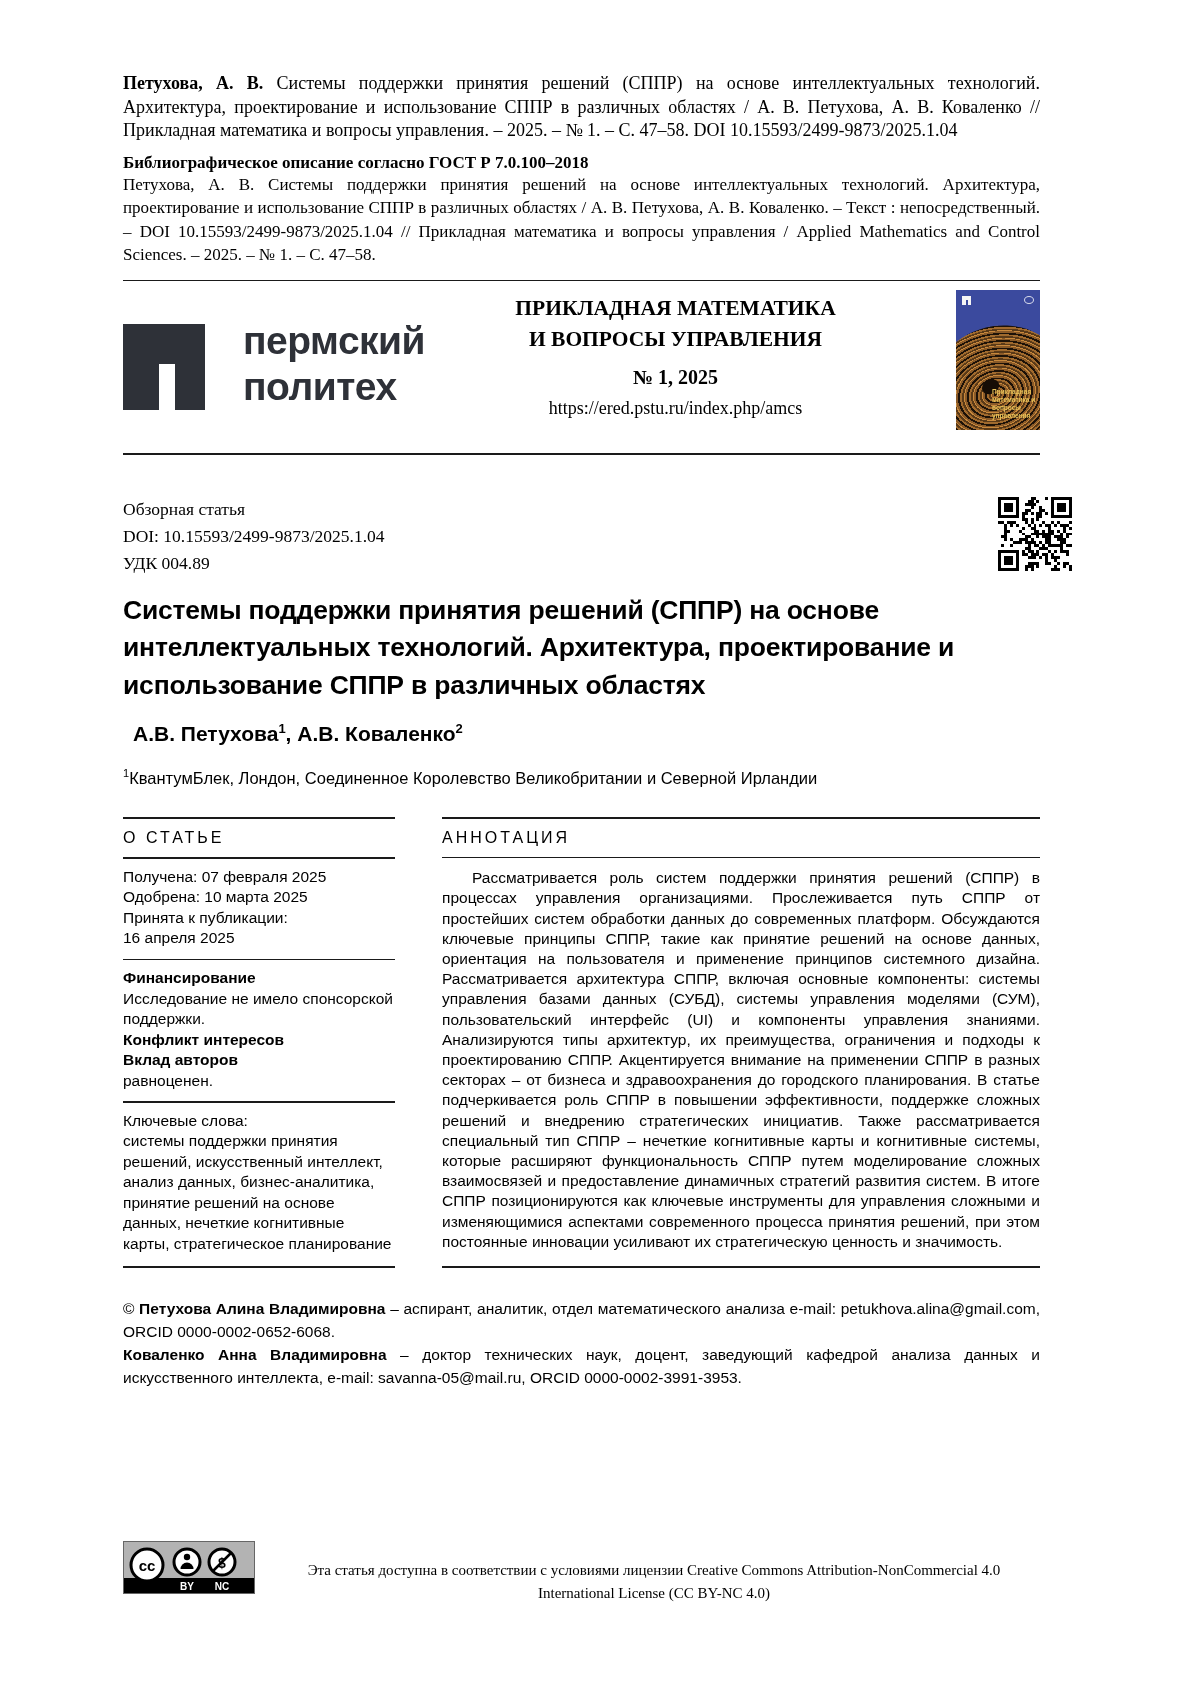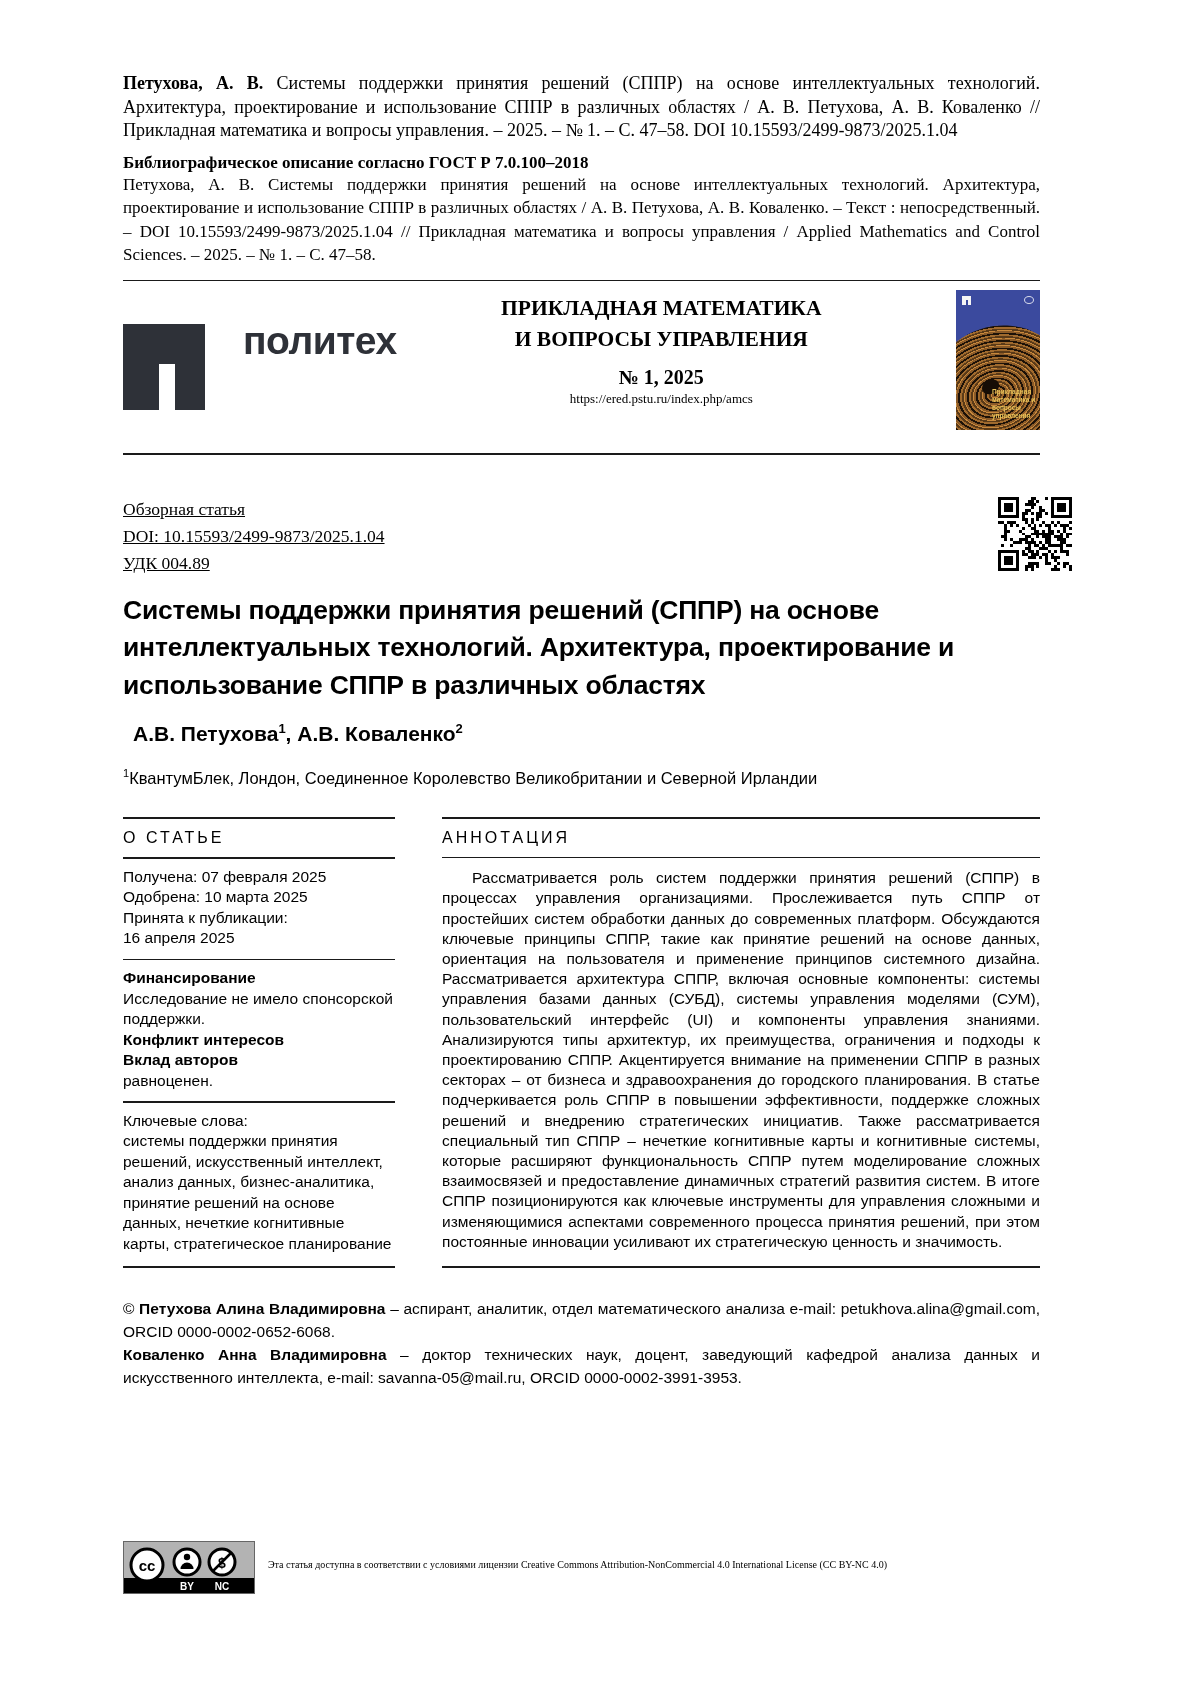--- a/index.html
+++ b/index.html
@@ -23,38 +23,38 @@
   
   .masthead { display:flex; align-items:flex-start; padding:9px 0 10px 0; height:172px; }
   .brand { display:flex; align-items:flex-start; margin-top:34px; }
   .brand-mark { width:82px; height:86px; background:#2e3138; position:relative; flex:0 0 auto; }
   .brand-mark::after { content:""; position:absolute; left:36px; bottom:0; width:16px; height:46px; background:#fff; }
   .brand-text { margin-left:38px; font-family:"Liberation Sans", sans-serif; font-weight:bold;
     font-size:39px; line-height:46px; color:#2e3138; letter-spacing:-0.5px; margin-top:-6px; }
   .journal-block { flex:1; text-align:center; margin-top:3px; padding-right:30px; }
   .journal-name { font-size:21.5px; font-weight:bold; line-height:31px; }
   .journal-issue { font-size:20px; font-weight:bold; margin-top:11px; }
-  .journal-url { font-size:13px; margin-top:2px; }
+  .journal-url { font-size:18px; margin-top:9px; }
 
   .cover { width:84px; height:140px; background:#3b4a9e; position:relative; overflow:hidden; flex:0 0 auto; }
   .cover-swirl { position:absolute; left:-26px; top:36px; width:140px; height:128px; border-radius:50%;
     transform:rotate(-18deg);
     background:repeating-radial-gradient(ellipse 62% 55% at 46% 52%,
       #1d1208 0 2px, #8a5a28 2px 4px, #c8883c 4px 5px, #5a3a18 5px 7px, #a06a2e 7px 9px); }
   .cover-swirl::after { content:""; position:absolute; left:38%; top:40%; width:18px; height:14px;
     border-radius:50%; background:#160d05; transform:rotate(-10deg); }
   .cover-logo-l { position:absolute; left:6px; top:6px; width:9px; height:9px; background:#f5f5f5; }
   .cover-logo-l::after { content:""; position:absolute; left:4px; bottom:0; width:2px; height:5px; background:#3b4a9e; }
   .cover-logo-r { position:absolute; right:6px; top:6px; width:10px; height:8px; border-radius:50%;
     border:1px solid rgba(255,255,255,.8); }
   .cover-title { position:absolute; right:4px; bottom:10px; width:44px; font-family:"Liberation Sans", sans-serif;
     font-size:6.5px; line-height:1.25; color:#e8c35a; font-weight:bold; }
 
   
-  .meta-row { display:flex; justify-content:space-between; margin-top:41px;text-decoration:underline; }
+  .meta-row { display:flex; justify-content:space-between; margin-top:41px; }
   .meta { font-size:17.5px; line-height:27px; }
   .qr { width:74px; height:74px; margin-right:-32px; margin-top:1px; }
 
   
   .title { font-family:"Liberation Sans", sans-serif; font-weight:bold; font-size:26.5px;
     line-height:37.5px; max-width:848px; margin-top:15px; letter-spacing:-0.2px; }
   .authors { font-family:"Liberation Sans", sans-serif; font-weight:bold; font-size:21px; margin-top:17px;margin-left:10px; }
   .authors sup { font-size:13px; }
   .affils { font-family:"Liberation Sans", sans-serif; font-size:16.5px; line-height:24px; margin-top:15px; }
   .affils sup { font-size:11px; }
@@ -73,39 +73,40 @@
   .abstract { text-align:justify; text-indent:30px; margin:10px 0 12px 0; }
   .mt-auto { margin-top:auto; }
 
   
   .footer-authors { margin-top:29px; font-family:"Liberation Sans", sans-serif;
     font-size:15.5px; line-height:23px; text-align:justify; }
   .footer-authors .b { font-weight:bold; }
 
   
   .license { display:flex; align-items:flex-start; margin-top:152px;text-align:center; }
-  .license-text { font-size:10px; line-height:23px; margin-left:13px; margin-top:12px; }
+  .license-text { font-size:15px; line-height:23px; margin-left:13px; margin-top:18px; }
   .cc-badge { flex:0 0 auto; }
 </style>
 </head>
 <body>
 
 <div class="page">
 
   <p class="cite"><b>Петухова, А. В.</b><span> Системы поддержки принятия решений (СППР) на основе интеллектуальных технологий. Архитектура, проектирование и использование СППР в различных областях / А. В. Петухова, А. В. Коваленко // Прикладная математика и вопросы управления. – 2025. – № 1. – С. 47–58. DOI 10.15593/2499-9873/2025.1.04</span></p>
 
   <p class="gost-head">Библиографическое описание согласно ГОСТ Р 7.0.100–2018</p>
   <p class="cite2">Петухова, А. В. Системы поддержки принятия решений на основе интеллектуальных технологий. Архитектура, проектирование и использование СППР в различных областях / А. В. Петухова, А. В. Коваленко. – Текст : непосредственный. – DOI 10.15593/2499-9873/2025.1.04 // Прикладная математика и вопросы управления / Applied Mathematics and Control Sciences. – 2025. – № 1. – С. 47–58.</p>
 
   <div class="rule thin top-sep"></div>
 
   <div class="masthead">
     <div class="brand">
       <div class="brand-mark"></div>
       <div class="brand-text">
+        <div>пермский</div>
         <div>политех</div>
       </div>
     </div>
     <div class="journal-block">
       <div class="journal-name">ПРИКЛАДНАЯ МАТЕМАТИКА</div>
       <div class="journal-name">И ВОПРОСЫ УПРАВЛЕНИЯ</div>
       <div class="journal-issue">№ 1, 2025</div>
       <div class="journal-url">https://ered.pstu.ru/index.php/amcs</div>
     </div>
     <div class="cover">

